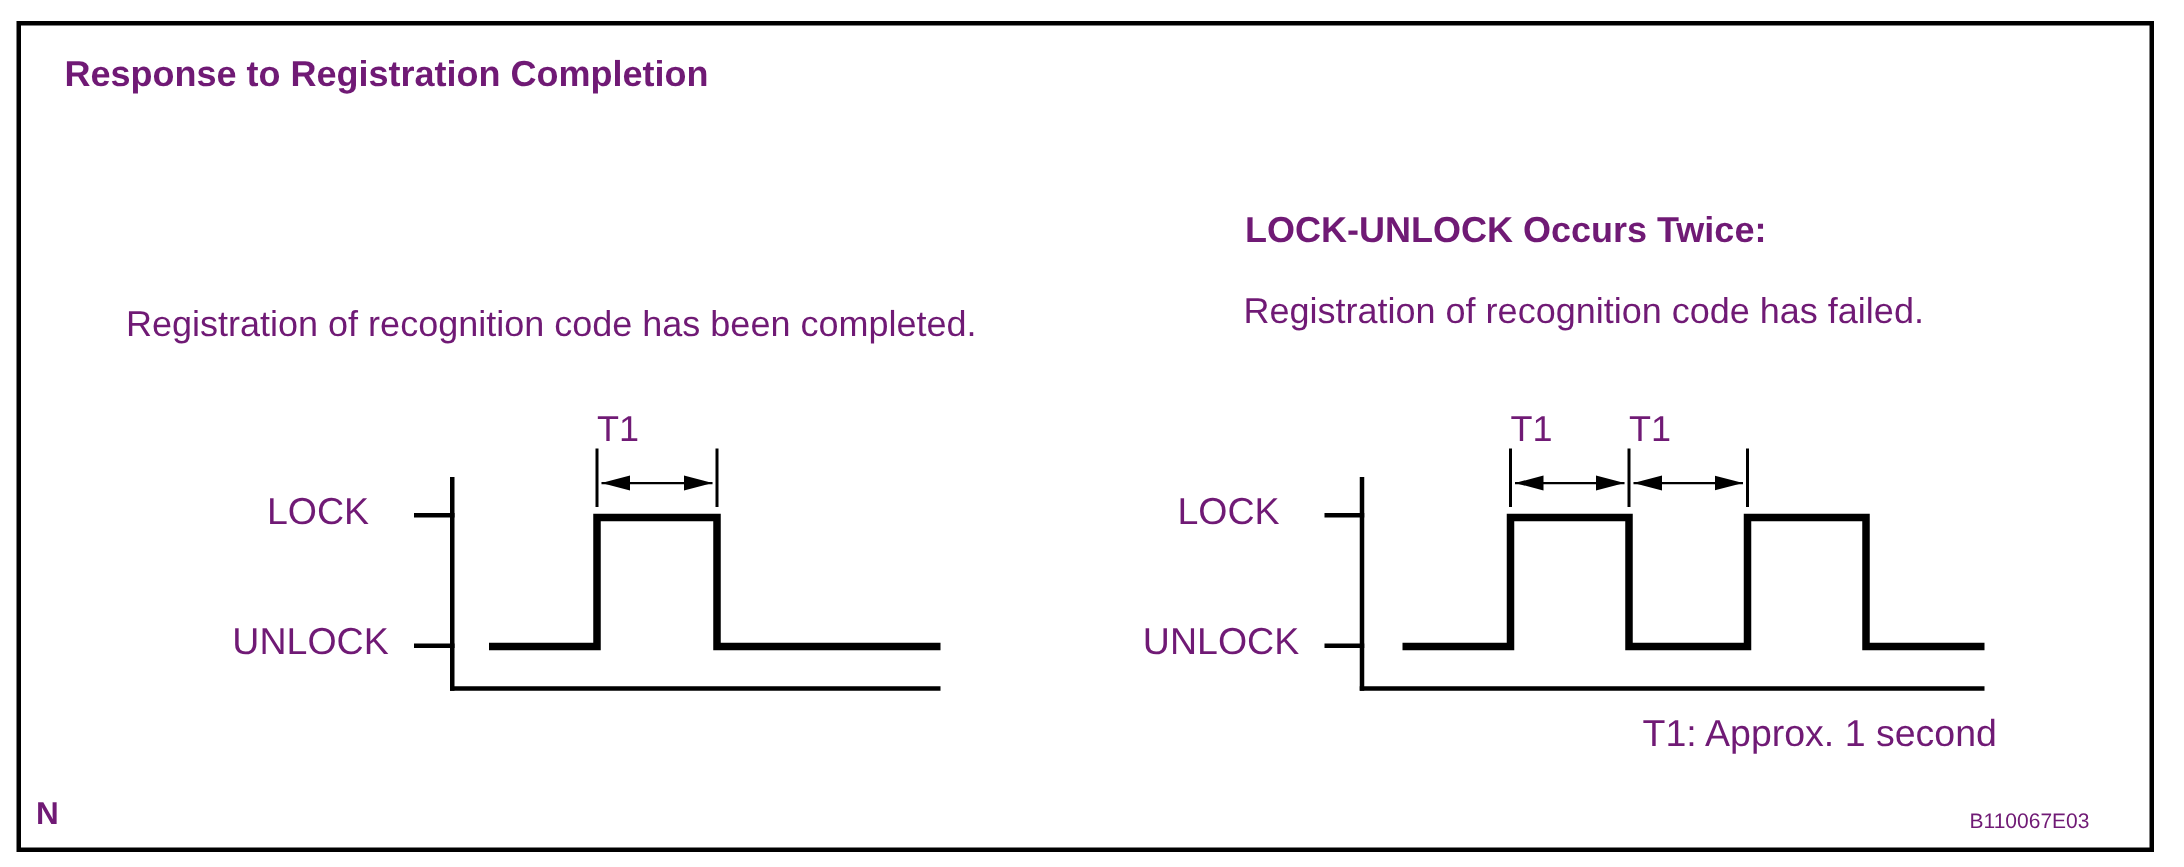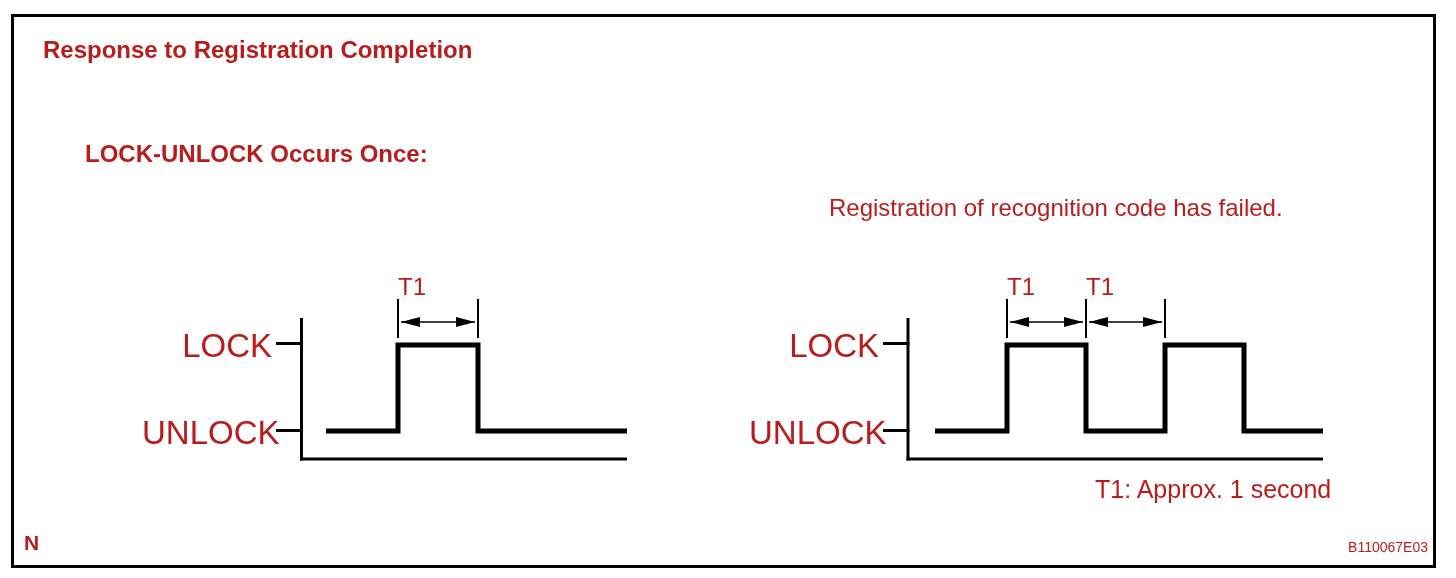--- a/index.html
+++ b/index.html
@@ -1,29 +1,29 @@
 <!DOCTYPE html>
 <html><head>
 <meta charset="utf-8">
 <style>
   html,body{margin:0;padding:0;background:#fff;}
   .canvas{
     position:relative;width:1456px;height:578px;background:#ffffff;
-    font-family:"Liberation Sans","DejaVu Sans",sans-serif;color:#b91c1c;overflow:hidden;
+    font-family:"Liberation Sans","DejaVu Sans",sans-serif;color:#701a75;overflow:hidden;
   }
   .frame{position:absolute;left:11px;top:14px;width:1419px;height:548px;border:3px solid #000;}
   .txt{position:absolute;white-space:nowrap;line-height:1.16;}
   .title{font-size:24px;font-weight:bold;}
   .heading{font-size:24px;font-weight:bold;}
   .body{font-size:24px;font-weight:normal;}
-  .axis-label{font-size:33px;text-align:right;}
+  .axis-label{font-size:25px;text-align:center;}
   .t1{font-size:24px;}
   .note{font-size:25px;}
   .pageletter{font-size:21px;font-weight:bold;}
-  .figcode{font-size:14px;text-align:right;}
+  .figcode{font-size:14px;text-align:center;}
   .wave-svg{position:absolute;left:0;top:0;}
 </style>
 </head>
 <body>
 
 <div class="canvas">
 
   <div class="frame"></div>
 
   <svg class="wave-svg" width="1456" height="578" viewBox="0 0 1456 578">
@@ -53,22 +53,23 @@
       <line x1="1007" y1="299" x2="1007" y2="338" stroke-width="2"></line>
       <line x1="1086" y1="299" x2="1086" y2="338" stroke-width="2"></line>
       <line x1="1165" y1="299" x2="1165" y2="338" stroke-width="2"></line>
       <line x1="1010" y1="322" x2="1083" y2="322" stroke-width="1.5" marker-start="url(#ah)" marker-end="url(#ah)"></line>
       <line x1="1089" y1="322" x2="1162" y2="322" stroke-width="1.5" marker-start="url(#ah)" marker-end="url(#ah)"></line>
     </g>
   </svg>
 
   <div class="txt title" style="left:43px;top:36px">Response to Registration Completion</div>
 
-  <div class="txt heading" style="left:85px;top:140px">LOCK-UNLOCK Occurs Once:</div>
+  <div class="txt body" style="left:84px;top:203px">Registration of recognition code has been completed.</div>
 
+  <div class="txt heading" style="left:830px;top:140px">LOCK-UNLOCK Occurs Twice:</div>
   <div class="txt body" style="left:829px;top:194px">Registration of recognition code has failed.</div>
 
   <div class="txt axis-label" style="left:152px;top:327px;width:120px">LOCK</div>
   <div class="txt axis-label" style="left:142px;top:414px;width:130px">UNLOCK</div>
 
   <div class="txt t1" style="left:398px;top:273px;width:80px">T1</div>
 
   <div class="txt axis-label" style="left:759px;top:327px;width:120px">LOCK</div>
   <div class="txt axis-label" style="left:749px;top:414px;width:130px">UNLOCK</div>
 

